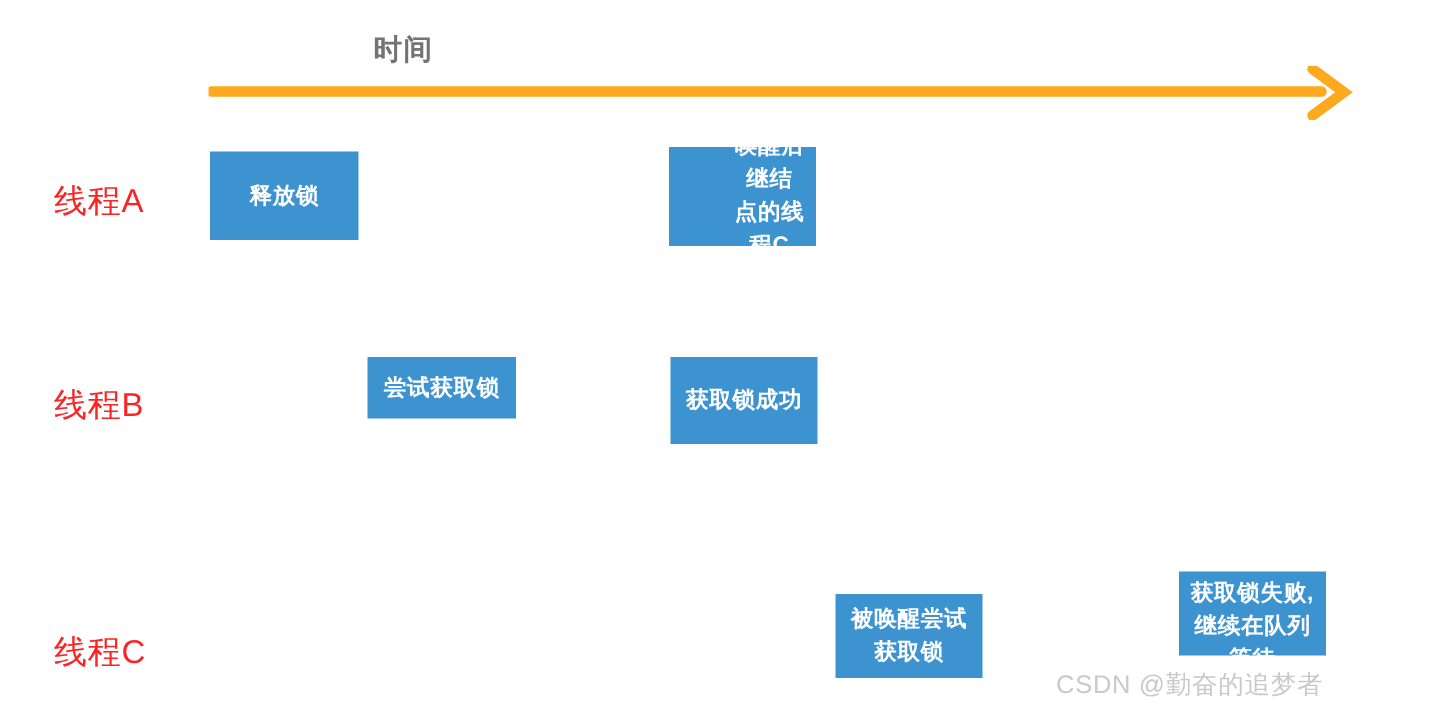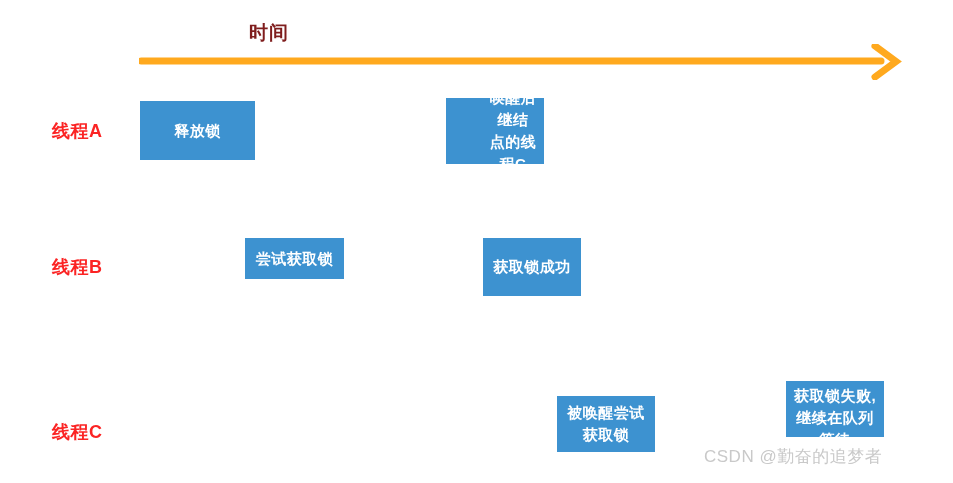--- a/index.html
+++ b/index.html
@@ -21,39 +21,39 @@
 
   
   #time-title {
     position: absolute;
     left: 238px;
     top: 20px;
     width: 62px;
     text-align: center;
     font-size: 19px;
     font-weight: 700;
-    color: #7f1d1d;
+    color: #737373;
     letter-spacing: 1px;
     white-space: nowrap;
   }
   #time-arrow {
     position: absolute;
     left: 139px;
     top: 44px;
     width: 766px;
     height: 36px;
   }
 
   
   .lane-label {
     position: absolute;
-    left: 52px;
+    left: 36px;
     width: 110px;
-    font-size: 18px;
-    font-weight: 700;
+    font-size: 22px;
+    font-weight: 400;
     color: #fb2424;
     letter-spacing: 0.5px;
     white-space: nowrap;
   }
   #lane-label-a { top: 119px; }
   #lane-label-b { top: 255px; }
   #lane-label-c { top: 420px; }
 
   
   .event-box {
@@ -77,24 +77,24 @@
     white-space: pre-line;
   }
   .event-box.overflow-text .box-text {
     position: absolute;
     left: 0;
     right: 0;
     top: 4px;
   }
 
   
-  #box-a-release   { left: 140px; top: 101px; width: 115px;  height: 59px; }
+  #box-a-release   { left: 140px; top: 101px; width: 99px;  height: 59px; }
   #box-a-wake      { left: 446px; top:  98px; width: 98px;  height: 66px; padding-left: 40px; }
   #box-b-try       { left: 245px; top: 238px; width: 99px;  height: 41px; }
-  #box-b-success   { left: 447px; top: 238px; width: 98px;  height: 58px; margin-left: 36px; }
+  #box-b-success   { left: 447px; top: 238px; width: 98px;  height: 58px; }
   #box-c-woken     { left: 557px; top: 396px; width: 98px;  height: 56px; font-family: Liberation Serif, serif; }
   #box-c-failed    { left: 786px; top: 381px; width: 98px;  height: 56px; padding-left: 40px; }
 
   
   #watermark {
     position: absolute;
     left: 704px;
     top: 445px;
     font-size: 17px;
     color: #c9c9c9;

